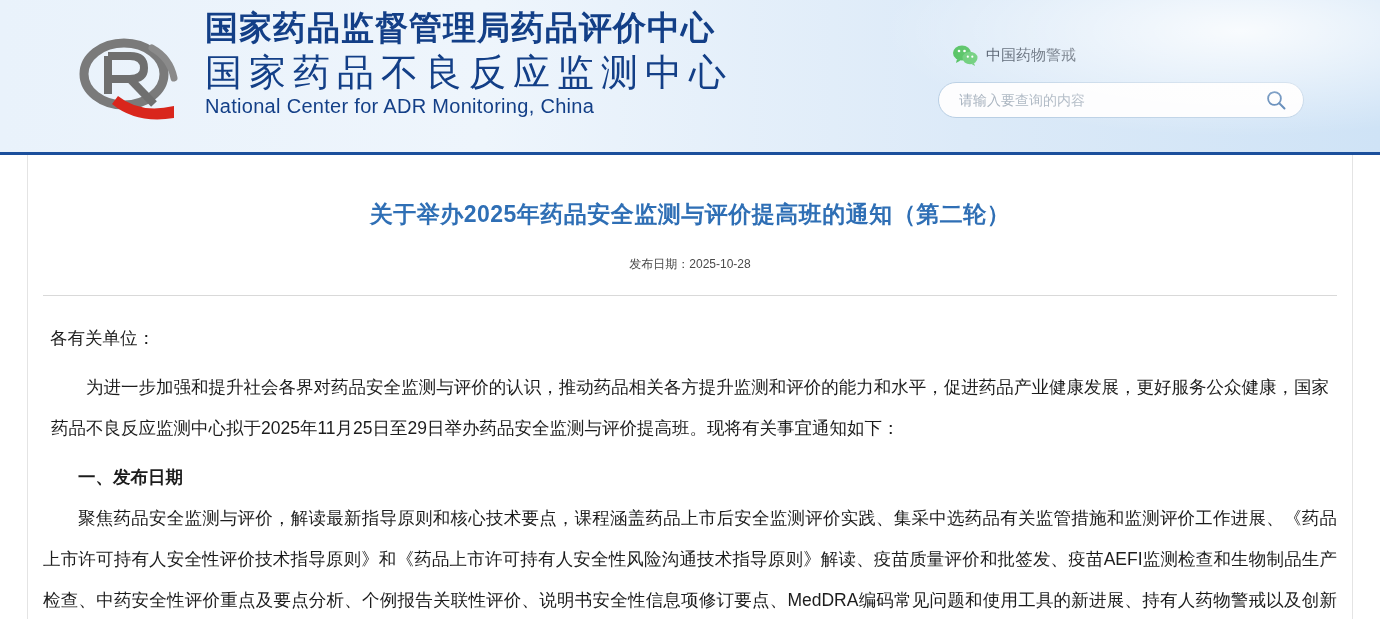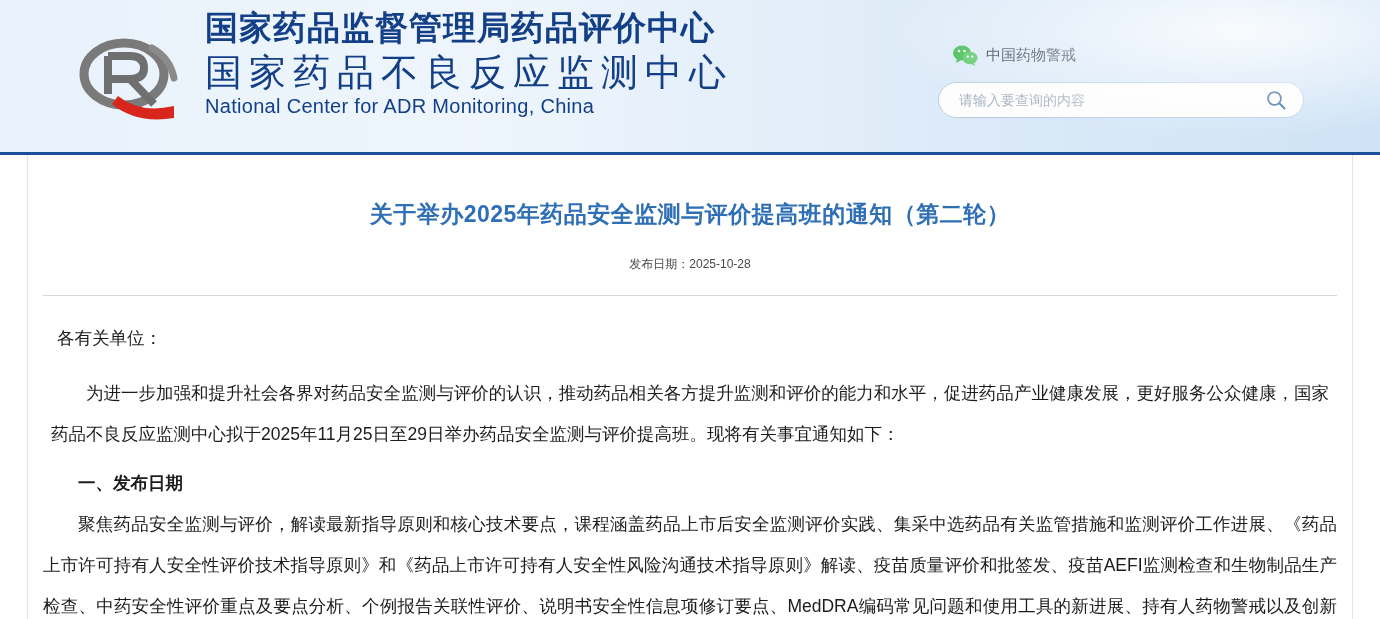--- a/index.html
+++ b/index.html
@@ -227,18 +227,18 @@
 
 <div class="rail-left"></div>
 <div class="rail-right"></div>
 
 <div class="article">
   <div class="doc-title">关于举办2025年药品安全监测与评价提高班的通知（第二轮）</div>
   <div class="doc-date">发布日期：2025-10-28</div>
   <div class="divider"></div>
 
   <div class="body-text">
-    <p style="margin:14px;">各有关单位：</p>
+    <p style="margin:7px;">各有关单位：</p>
     <p class="p-indent" style="margin:8px;">为进一步加强和提升社会各界对药品安全监测与评价的认识，推动药品相关各方提升监测和评价的能力和水平，促进药品产业健康发展，更好服务公众健康，国家药品不良反应监测中心拟于2025年11月25日至29日举办药品安全监测与评价提高班。现将有关事宜通知如下：</p>
     <p class="p-head" style="margin:0;">一、发布日期</p>
     <p class="p-indent" style="margin:0;">聚焦药品安全监测与评价，解读最新指导原则和核心技术要点，课程涵盖药品上市后安全监测评价实践、集采中选药品有关监管措施和监测评价工作进展、《药品上市许可持有人安全性评价技术指导原则》和《药品上市许可持有人安全性风险沟通技术指导原则》解读、疫苗质量评价和批签发、疫苗AEFI监测检查和生物制品生产检查、中药安全性评价重点及要点分析、个例报告关联性评价、说明书安全性信息项修订要点、MedDRA编码常见问题和使用工具的新进展、持有人药物警戒以及创新药监测工作实践经验分享等相关主题。培训日程详见附件1。</p>
   </div>
 </div>
 
 </body></html>

